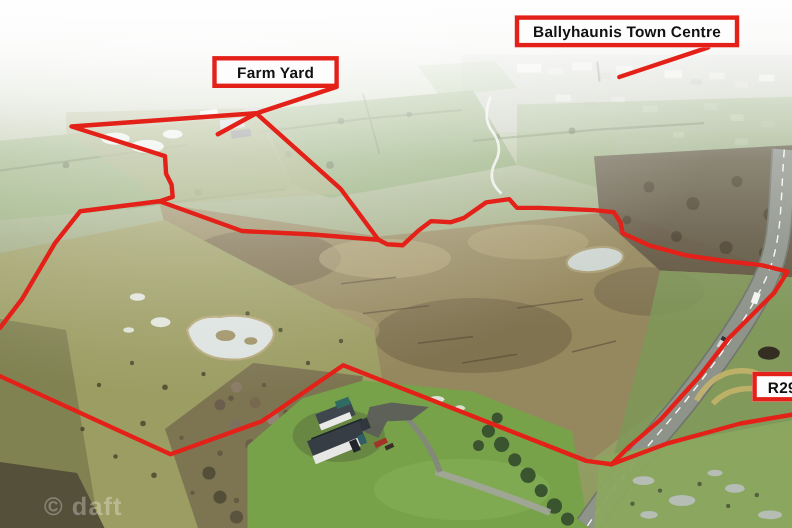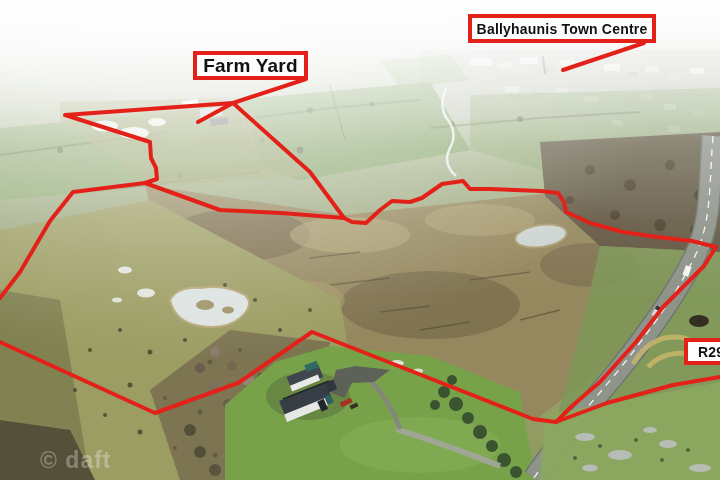--- a/index.html
+++ b/index.html
@@ -8,22 +8,22 @@
     font-family:"Liberation Sans",sans-serif;
   }
   #stage svg{position:absolute;left:0;top:0;}
   .callout{
     position:absolute;box-sizing:border-box;
     border:4px solid #e32119;background:#fdfdfd;
     color:#111;font-weight:bold;
     display:flex;align-items:center;justify-content:center;
     letter-spacing:.2px;white-space:nowrap;
   }
-  #farm-label{left:193px;top:51px;width:115px;height:29px;font-size:19px;}
-  #town-label{left:468px;top:14px;width:188px;height:29px;font-size:14px;}
+  #farm-label{left:193px;top:51px;width:115px;height:29px;font-size:14px;}
+  #town-label{left:468px;top:14px;width:204px;height:29px;font-size:14px;}
   #road-label{left:684px;top:338px;width:60px;height:27px;font-size:14px;justify-content:flex-start;padding-left:10px;}
   #watermark{
     position:absolute;left:40px;top:447px;
     color:rgba(255,255,255,.30);font-weight:bold;font-size:23px;letter-spacing:1px;
   }
 </style>
 </head>
 <body>
 
 <div id="stage">

